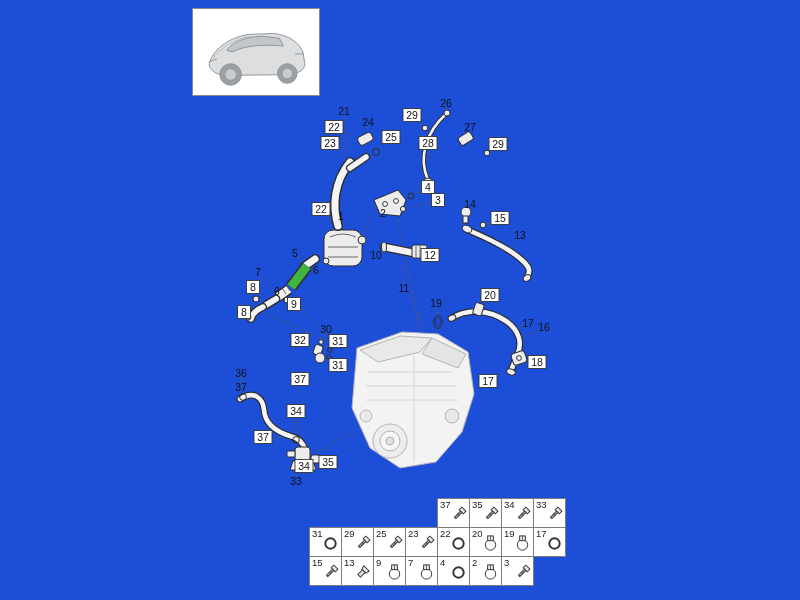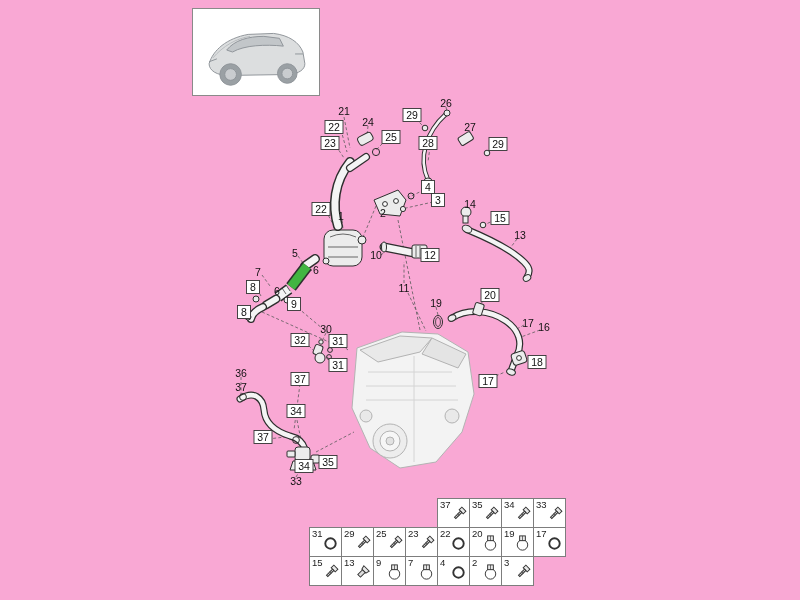--- a/index.html
+++ b/index.html
@@ -1,16 +1,16 @@
 <!DOCTYPE html>
 <html><head>
 <meta charset="utf-8">
 <style>
   html,body{margin:0;padding:0;background:#fff;}
-  .page{position:relative;width:800px;height:600px;background:#f9a8d4;overflow:hidden;
+  .page{position:relative;width:800px;height:600px;background:#1d4ed8;overflow:hidden;
         font-family:"Liberation Sans",sans-serif;}
   .car-box{position:absolute;left:192px;top:8px;width:128px;height:88px;
            border:1px solid #8a8a8a;background:#fff;box-sizing:border-box;}
   .car-box svg{width:100%;height:100%;}
   .diagram{position:absolute;left:0;top:0;width:800px;height:600px;}
   .t-o{stroke:#2e2e2e;fill:none;stroke-linecap:round;}
   .t-i{stroke:#f4f4f4;fill:none;stroke-linecap:round;}
   .part-fill{fill:#ececec;stroke:#2e2e2e;stroke-width:1;}
   .thin{stroke:#2e2e2e;stroke-width:0.7;fill:none;}
   .leader{fill:none;stroke:#5a5a5a;stroke-width:0.8;stroke-dasharray:3 2.2;}

